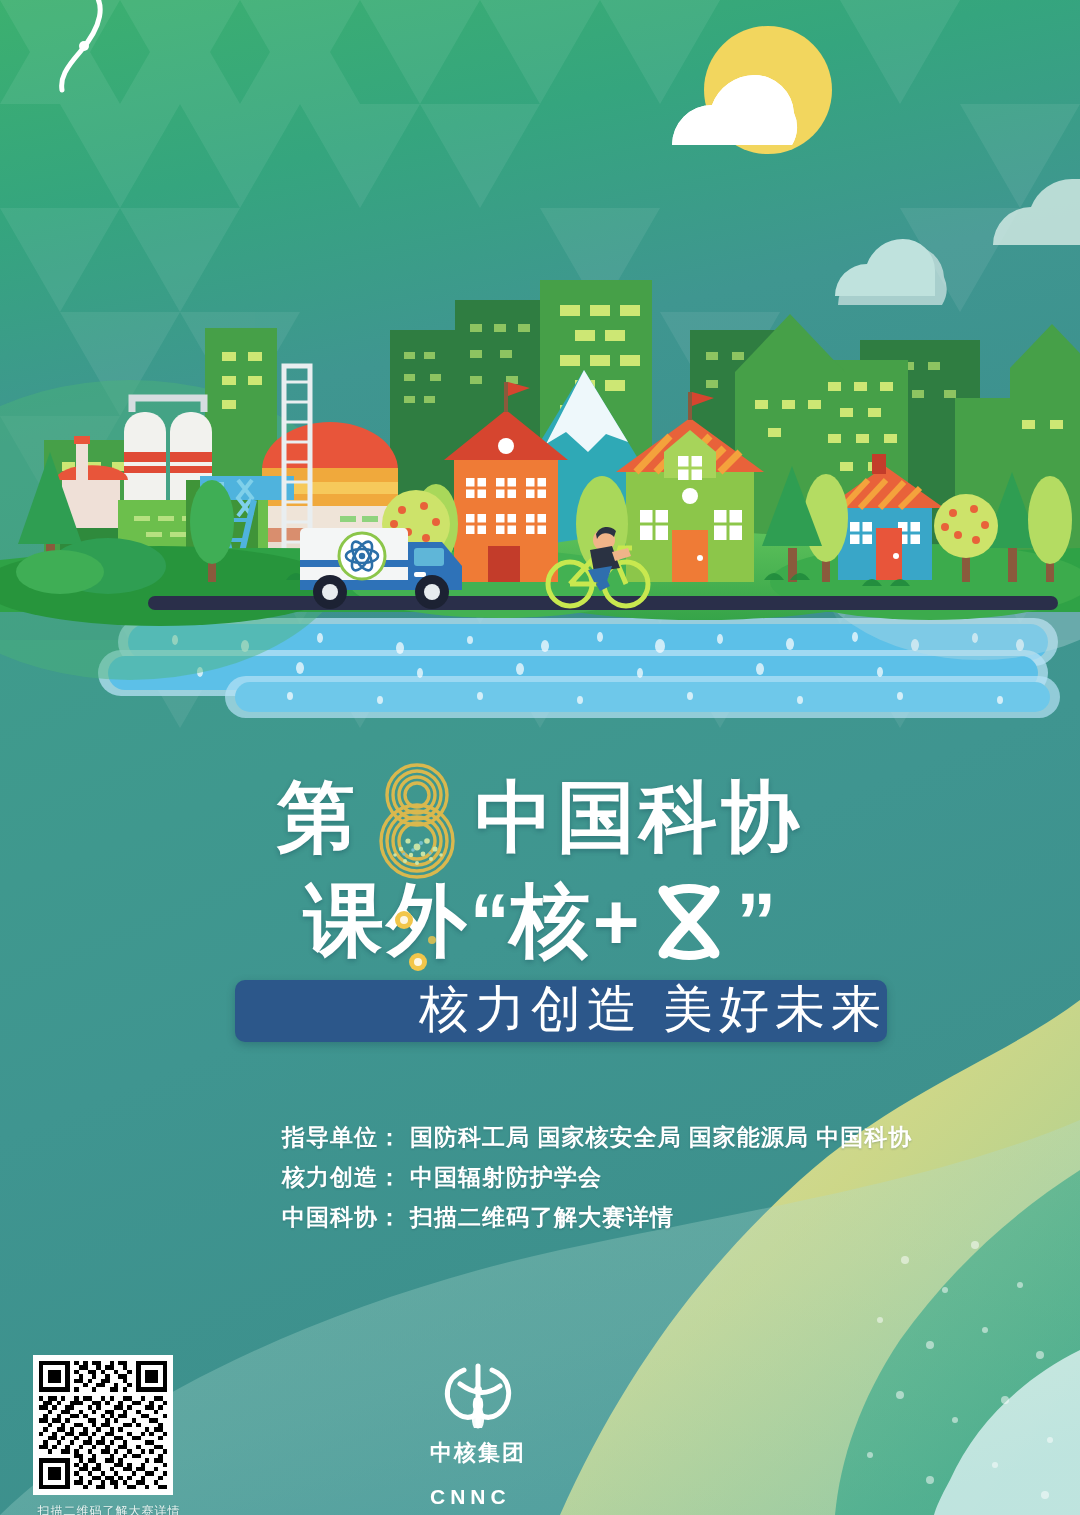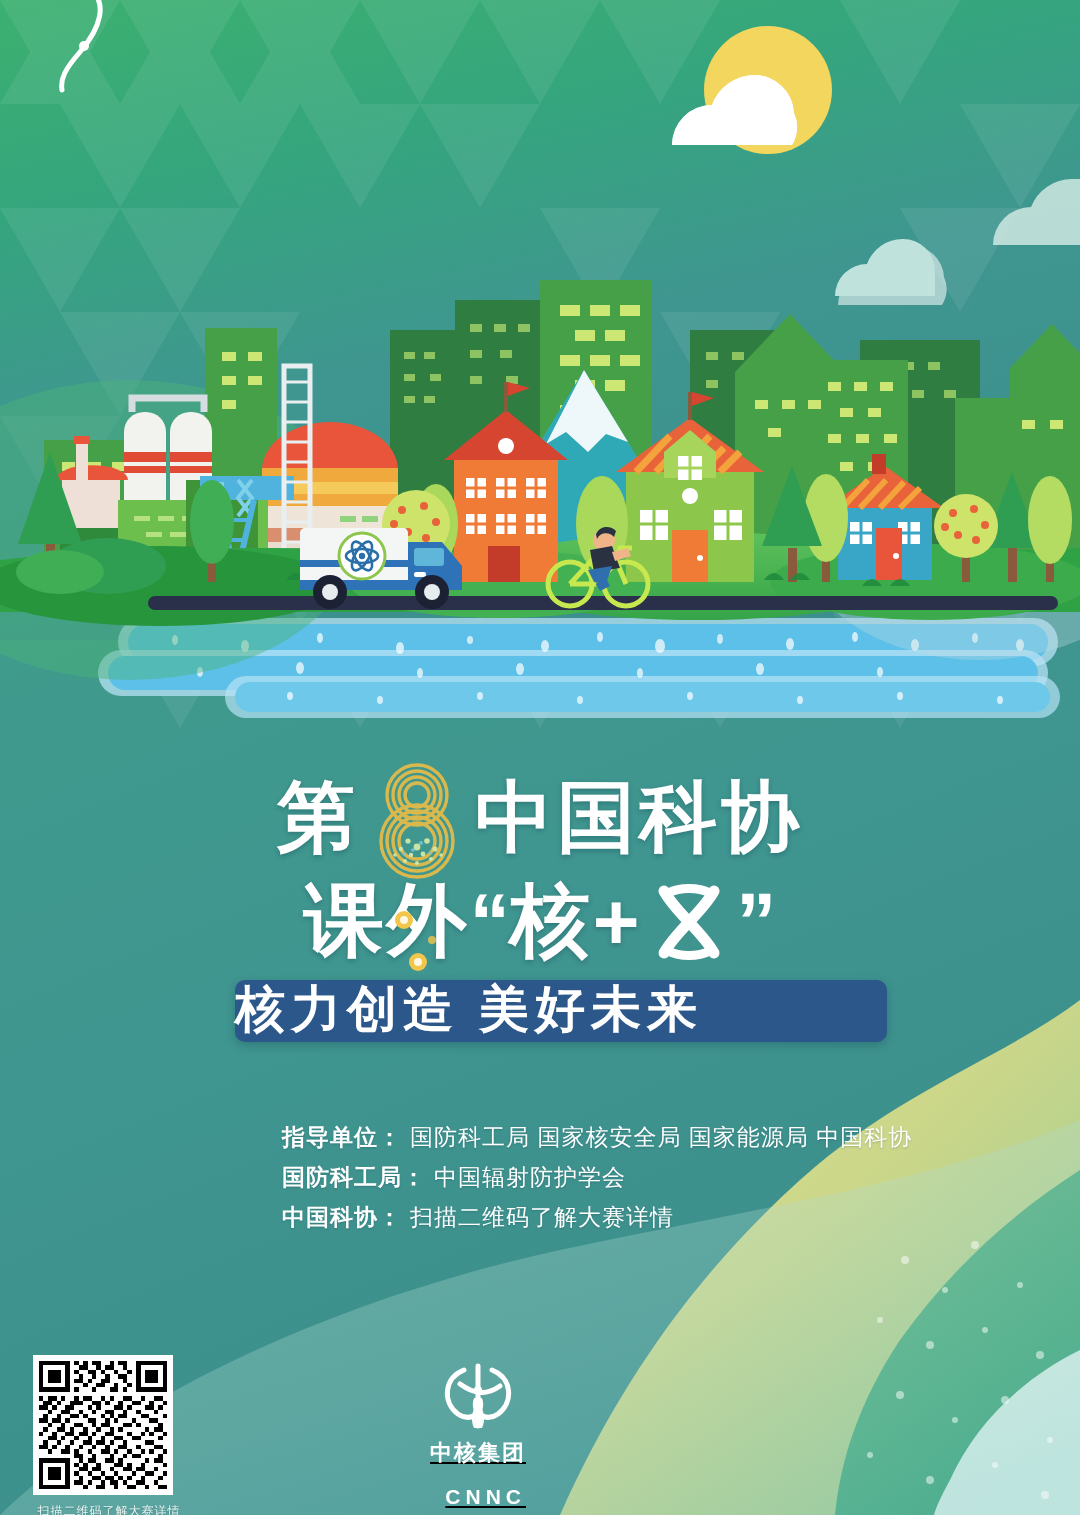--- a/index.html
+++ b/index.html
@@ -48,47 +48,47 @@
     position:absolute; left:235px; top:980px;
     width:652px; height:62px;
     background:#2c578a;
     border-radius:10px;
     z-index:45;
     box-shadow:0 3px 9px rgba(8,40,60,.25);
   }
   #slogan-text {
     position:absolute; left:0; right:0; top:50%;
     transform:translateY(-52%);
-    text-align:left;
-    color:#ffffff; font-size:50px; font-weight:bold;
+    text-align:right;
+    color:#ffffff; font-size:50px; font-weight:normal;
     letter-spacing:6px; white-space:nowrap;
   }
   #slogan-swoosh { position:absolute; left:36px; top:-14px; z-index:46; }
 
   
   #organizers {
     position:absolute; left:282px; top:1122px; z-index:40;
   }
   .org-row { display:flex; align-items:center; margin-bottom:9px; white-space:nowrap; }
   .org-label { color:#ffffff; font-size:23px; font-weight:bold; letter-spacing:1px;
      text-shadow:0 1px 2px rgba(10,50,70,.25); }
   .org-colon { color:#ffffff; font-size:23px; font-weight:bold; margin-right:9px; }
   .org-value { color:#ffffff; font-size:23px; letter-spacing:1px;
-     text-shadow:0 1px 2px rgba(10,50,70,.25); }
+     text-shadow:0 1px 2px rgba(10,50,70,.25);font-weight:bold; }
 
   
   #qr-block { position:absolute; left:33px; top:1355px; z-index:40; }
   #qr-code { width:140px; height:140px; background:#fff; padding:6px; }
   #qr-caption { margin-top:8px; color:#eaf5f1; font-size:12px; letter-spacing:1px;
     width:152px; text-align:center; text-shadow:0 1px 2px rgba(10,50,70,.3); }
 
   
   #logos { position:absolute; left:430px; top:1360px; z-index:40;
     display:flex; align-items:flex-end; gap:52px; }
-  .logo { text-align:right;text-decoration:underline; }
+  .logo { text-align:left; }
   .logo-cn { color:#ffffff; font-size:22px; font-weight:bold; letter-spacing:2px;
      margin-top:2px; }
   .logo-en { color:#ffffff; font-size:21px; font-weight:bold; letter-spacing:5px;
      margin-top:17px; }
 </style>
 </head>
 <body>
 
 <div id="poster">
 
@@ -691,21 +691,21 @@
     <circle cx="48" cy="60" r="5" fill="#ffffff"></circle>
   </svg>
 
   <div id="organizers">
     <div class="org-row">
       <span class="org-label">指导单位</span>
       <span class="org-colon">：</span>
       <span class="org-value">国防科工局  国家核安全局   国家能源局  中国科协</span>
     </div>
     <div class="org-row">
-      <span class="org-label">国防科工局</span>
+      <span class="org-label">核力创造</span>
       <span class="org-colon">：</span>
       <span class="org-value">中国辐射防护学会</span>
     </div>
     <div class="org-row">
       <span class="org-label">中国科协</span>
       <span class="org-colon">：</span>
       <span class="org-value">扫描二维码了解大赛详情</span>
     </div>
   </div>
 

